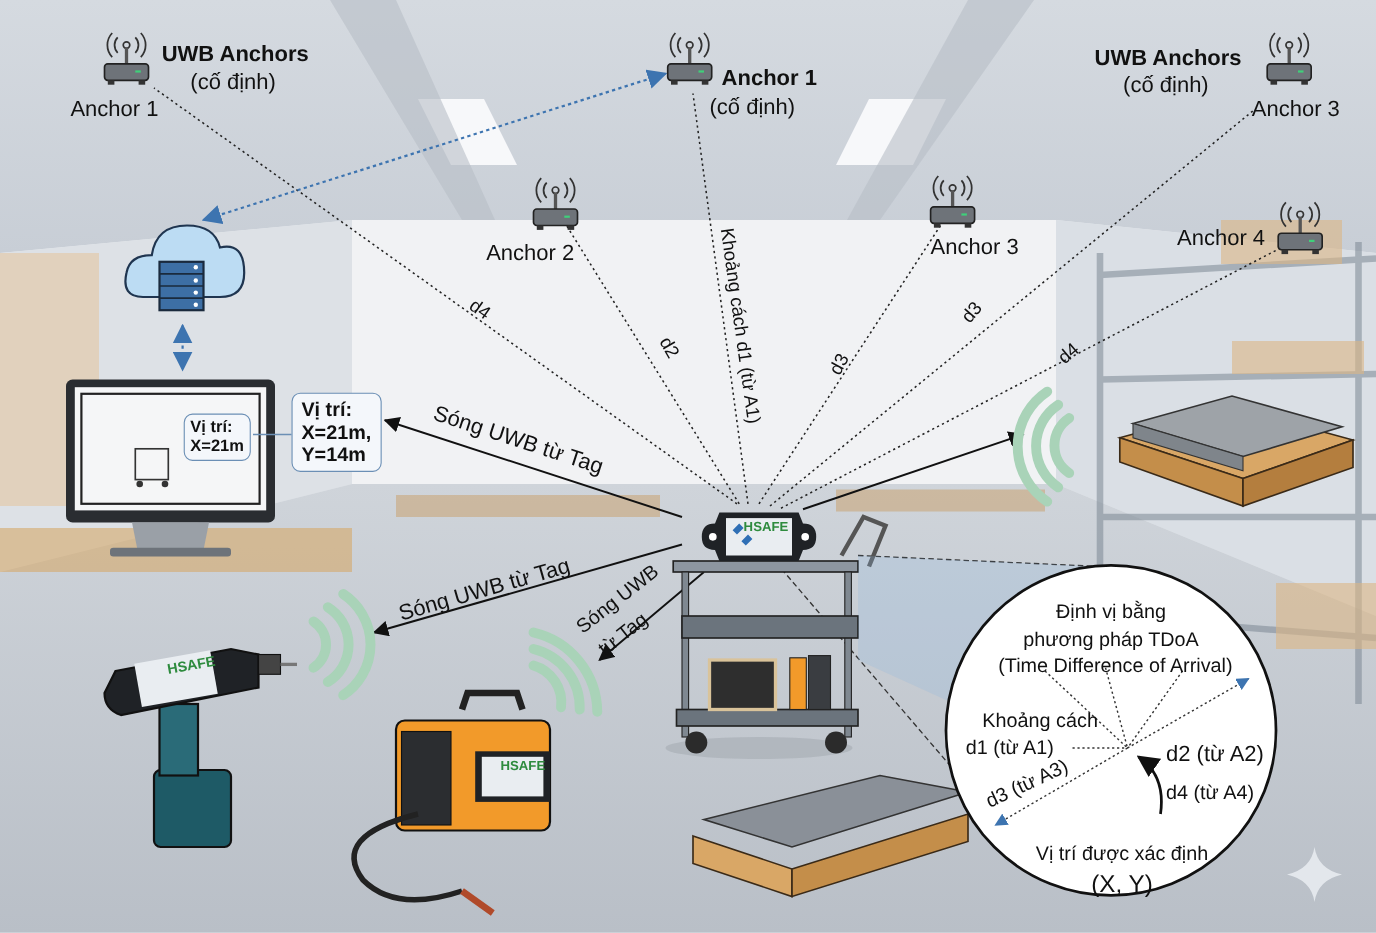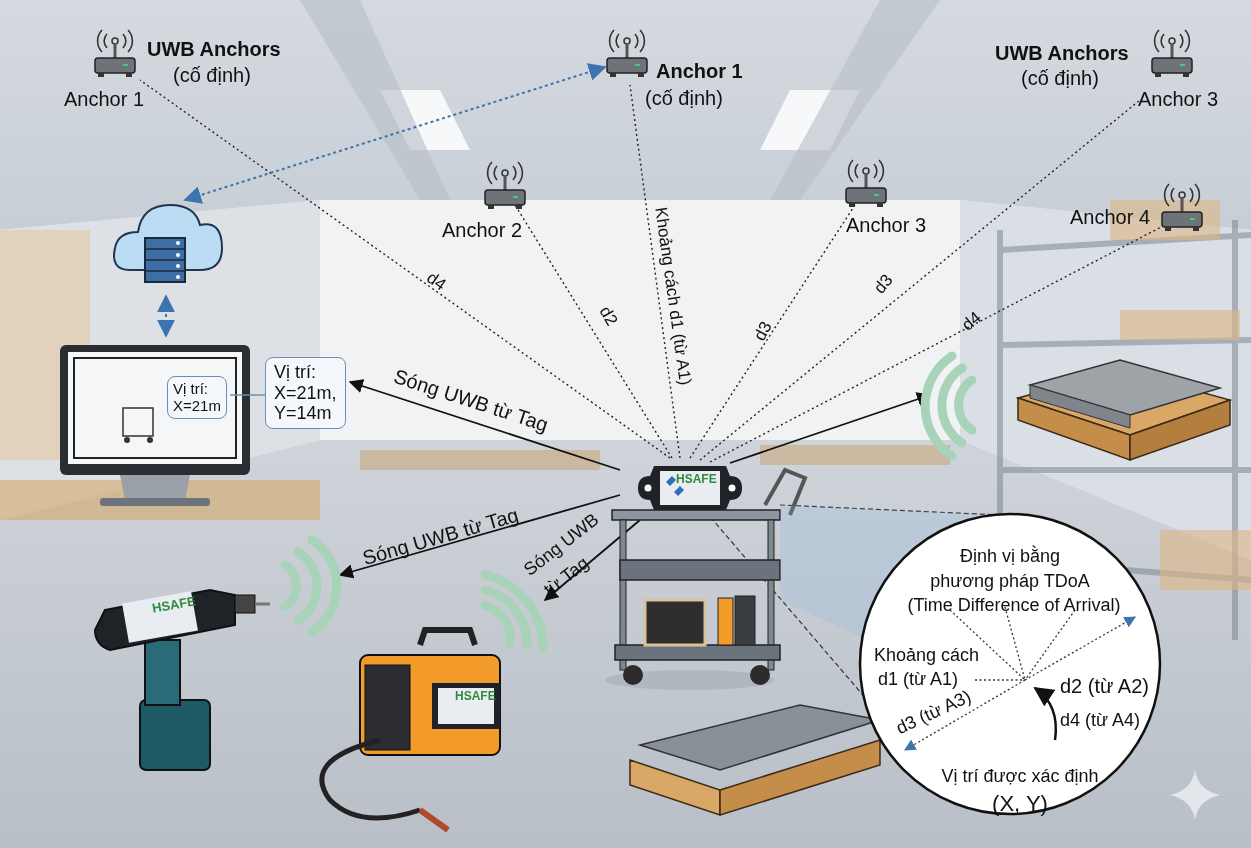--- a/index.html
+++ b/index.html
@@ -2,21 +2,21 @@
 <html><head>
 <meta charset="utf-8">
 <style>
   html,body{margin:0;padding:0;}
   body{width:1251px;height:848px;overflow:hidden;font-family:"Liberation Sans",sans-serif;background:#dfe3e8;position:relative;}
   #scene{position:absolute;left:0;top:0;width:1251px;height:848px;}
   .lbl{position:absolute;color:#111;font-family:"Liberation Sans",sans-serif;white-space:nowrap;line-height:1.15;}
   .lbl.bold{font-weight:bold;}
   .center{text-align:center;margin-top:16px;}
   .rot{transform-origin:left top;}
-  .callout{position:absolute;background:#f4f7fb;border:1.5px solid #6b8fb5;border-radius:8px;padding:4px 8px;font-size:18px;line-height:1.15;color:#111;}
+  .callout{position:absolute;background:#f4f7fb;border:1.5px solid #6b8fb5;border-radius:8px;padding:4px 8px;font-size:18px;line-height:1.15;color:#111;font-weight:bold;}
 </style>
 </head>
 <body>
 
 <svg id="scene" viewBox="0 0 1251 848" xmlns="http://www.w3.org/2000/svg">
   <defs>
     <marker id="arrBlk" viewBox="0 0 10 10" refX="9" refY="5" markerWidth="8" markerHeight="8" orient="auto-start-reverse">
       <path d="M0,0 L10,5 L0,10 z" fill="#111"></path>
     </marker>
     <marker id="arrBlue" viewBox="0 0 10 10" refX="9" refY="5" markerWidth="9" markerHeight="9" orient="auto-start-reverse">
@@ -249,19 +249,19 @@
   <div>Y=14m</div>
 </div>
 
 <div class="lbl bold" style="left:676px;top:473px;font-size:12px;color:#2e8b3e;">HSAFE</div>
 <div class="lbl bold" style="left:152px;top:598px;font-size:13px;color:#2e8b3e;transform:rotate(-10deg);">HSAFE</div>
 <div class="lbl bold" style="left:455px;top:690px;font-size:12px;color:#2e8b3e;">HSAFE</div>
 
 <div class="lbl center" style="left:910px;top:530px;width:200px;font-size:18px;">Định vị bằng</div>
 <div class="lbl center" style="left:910px;top:555px;width:200px;font-size:18px;">phương pháp TDoA</div>
 <div class="lbl center" style="left:880px;top:579px;width:268px;font-size:18px;">(Time Difference of Arrival)</div>
-<div class="lbl" style="left:874px;top:645px;font-size:18px;">Khoảng cách</div>
+<div class="lbl" style="left:893px;top:645px;font-size:18px;">Khoảng cách</div>
 <div class="lbl" style="left:878px;top:669px;font-size:18px;text-align:right;">d1 (từ A1)</div>
 <div class="lbl" style="left:1060px;top:675px;font-size:20px;">d2 (từ A2)</div>
 <div class="lbl rot" style="left:893px;top:720px;font-size:18px;transform:rotate(-25deg);">d3 (từ A3)</div>
 <div class="lbl" style="left:1060px;top:710px;font-size:18px;">d4 (từ A4)</div>
 <div class="lbl center" style="left:910px;top:750px;width:220px;font-size:18px;">Vị trí được xác định</div>
 <div class="lbl center" style="left:910px;top:775px;width:220px;font-size:22px;">(X, Y)</div>
 
 </body></html>

